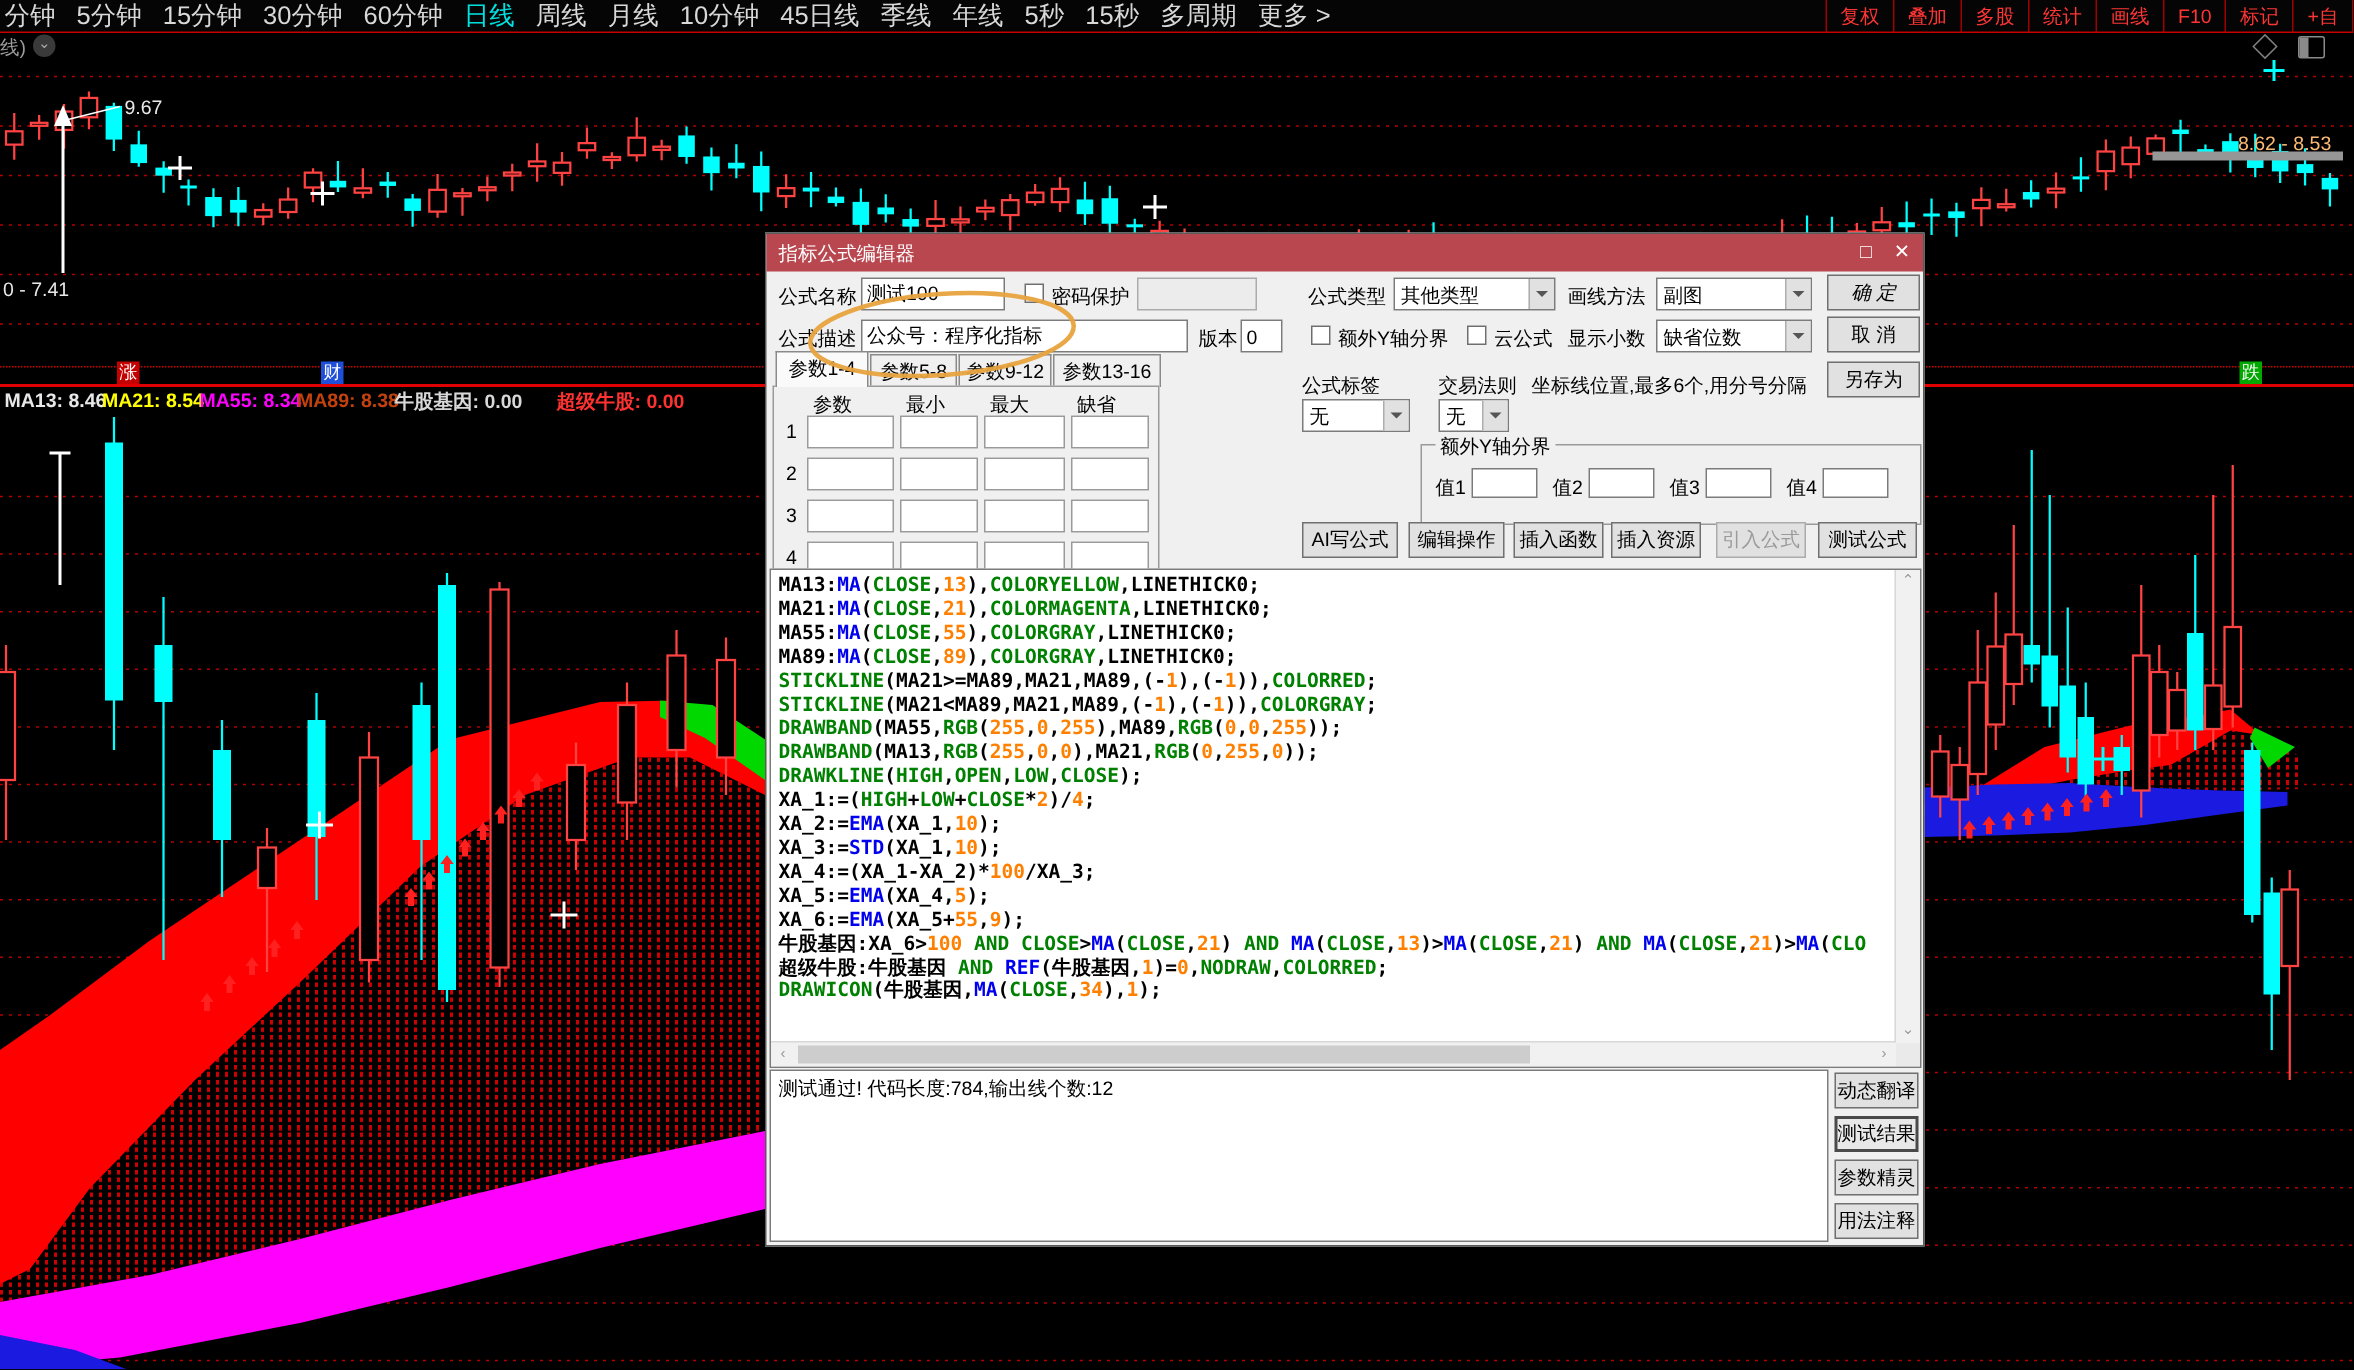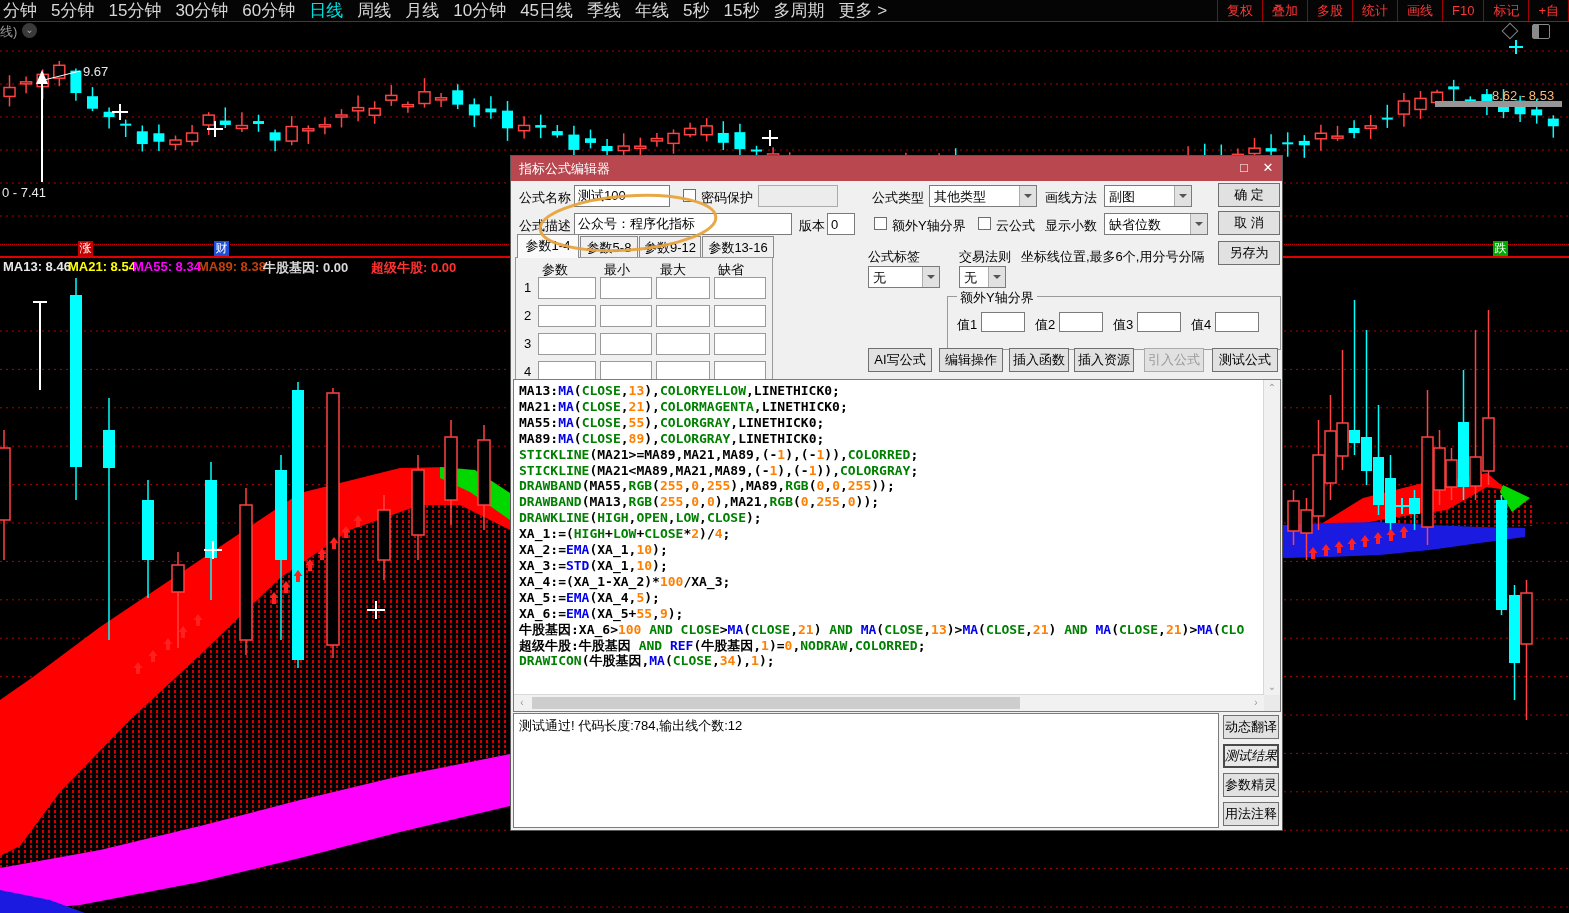--- a/index.html
+++ b/index.html
@@ -503,25 +503,25 @@
   <input class="inp" style="left: 63px; top: 29px; width: 96px;" value="测试100">
   <div class="cb" style="left:172px;top:33px;"></div>
   <div class="lbl" style="left:190px;top:33px;">密码保护</div>
   <input class="inp disabled" style="left: 247px; top: 29px; width: 80px;">
   <div class="lbl" style="left:361px;top:33px;">公式类型</div>
   <div class="combo" style="left:418px;top:29px;width:108px;">
     <span class="val">其他类型</span>
     <span class="dd"></span>
   </div>
   <div class="lbl" style="left:534px;top:33px;">画线方法</div>
-  <div class="combo" style="left:593px;top:29px;width:88px;">
+  <div class="combo" style="left:593px;top:29px;width:104px;">
     <span class="val">副图</span>
     <span class="dd"></span>
   </div>
-  <div class="btn" style="left:707px;top:27px;width:62px;">确 定</div>
+  <div class="btn" style="left:707px;top:27px;width:62px;font-style:italic;">确 定</div>
 
   <div class="lbl" style="left:8px;top:61px;">公式描述</div>
   <input class="inp" style="left: 63px; top: 57px; width: 218px;" value="公众号：程序化指标">
   <div class="lbl" style="left:288px;top:61px;">版本</div>
   <input class="inp" style="left: 316px; top: 57px; width: 28px;" value="0">
   <div class="cb" style="left:363px;top:61px;"></div>
   <div class="lbl" style="left:381px;top:61px;">额外Y轴分界</div>
   <div class="cb" style="left:467px;top:61px;"></div>
   <div class="lbl" style="left:485px;top:61px;">云公式</div>
   <div class="lbl" style="left:534px;top:61px;">显示小数</div>
@@ -611,21 +611,21 @@
       <div id="hsb-thumb"></div>
     </div>
     <div id="sb-corner"></div>
   </div>
 
   <div id="output-area">
     <span>测试通过! 代码长度:784,输出线个数:12</span>
   </div>
   <div id="sidebtn-host">
       <div class="btn side-btn" style="top: 559px;">动态翻译</div>
-      <div class="btn side-btn pressed" style="top: 588px; font-style: italic;">测试结果</div>
+      <div class="btn side-btn pressed" style="top: 588px;">测试结果</div>
       <div class="btn side-btn" style="top: 617px;">参数精灵</div>
       <div class="btn side-btn" style="top: 646px;">用法注释</div>
     </div>
 </div>
 
 <svg id="ellipse-overlay" width="1569" height="913">
   <ellipse cx="628" cy="223" rx="88" ry="27" fill="none" stroke="#e8a33d" stroke-width="3" transform="rotate(-4 628 223)" opacity="0.95"></ellipse>
 </svg>
 
 </body></html>

